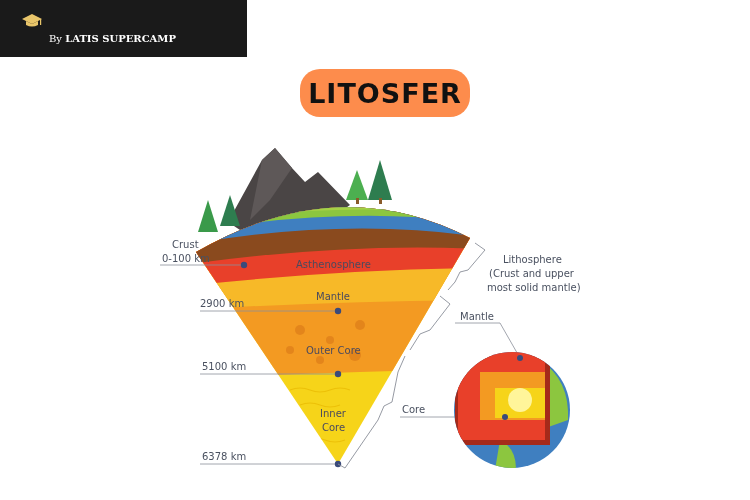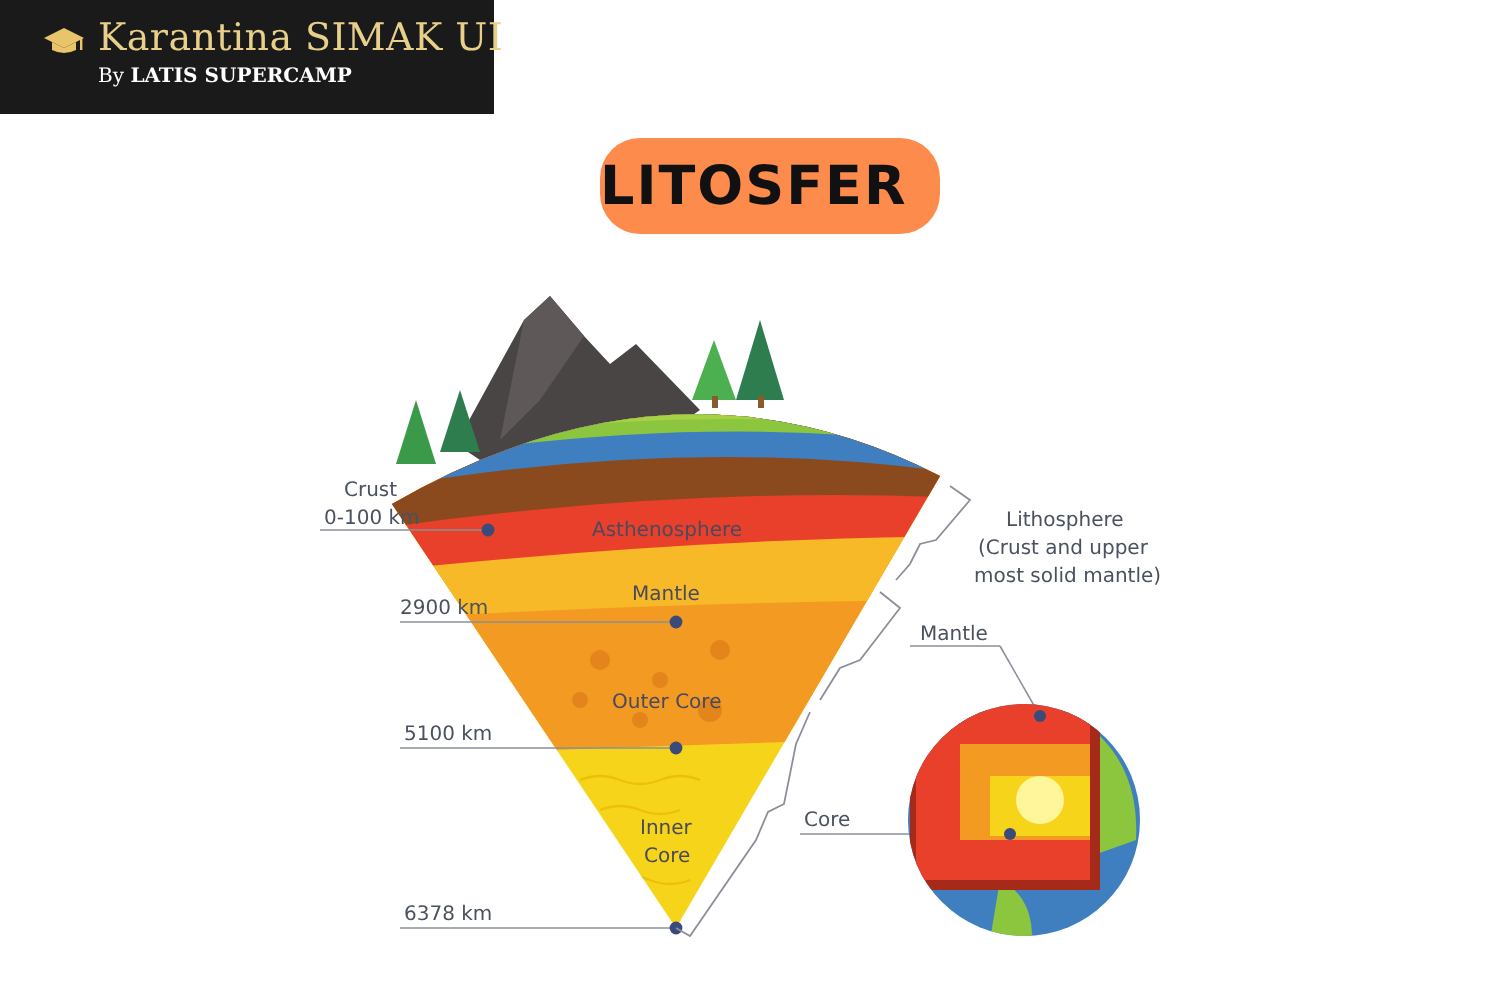--- a/index.html
+++ b/index.html
@@ -2,36 +2,35 @@
 <html><head>
 <meta charset="utf-8">
 <style>
   html, body { margin:0; padding:0; }
   body { width:750px; height:500px; background:#ffffff; position:relative; overflow:hidden; font-family:"DejaVu Sans", sans-serif; }
   .brand { position:absolute; left:0; top:0; width:247px; height:57px; background:#1a1a1a; }
   .brand-title { position:absolute; left:49px; top:8px; font-family:"DejaVu Serif", serif; font-size:19px; color:#e8d08a; letter-spacing:0.2px; white-space:nowrap; }
   .brand-icon { position:absolute; left:22px; top:13px; width:20px; height:16px; }
   .brand-sub { position:absolute; left:49px; top:33px; font-family:"DejaVu Serif", serif; font-size:10px; color:#ffffff; white-space:nowrap; }
   .brand-sub b { font-weight:bold; }
-  .badge { position:absolute; left:300px; top:69px; width:170px; height:48px; background:#fd8c4c; border-radius:20px; display:flex; align-items:center; }
+  .badge { position:absolute; left:300px; top:69px; width:170px; height:48px; background:#fd8c4c; border-radius:20px; display:flex; align-items:center; justify-content:center; }
   .badge span { font-family:"DejaVu Sans", sans-serif; font-weight:bold; font-size:27px; color:#111; letter-spacing:1px; }
   svg.diagram { position:absolute; left:0; top:0; }
   .lbl { font-family:"DejaVu Sans", sans-serif; fill:#4a5160; font-size:10px; }
   .lbl-in { font-family:"DejaVu Sans", sans-serif; fill:#4a4a5e; font-size:10px; }
 </style>
 </head>
 <body>
 
 <div class="brand">
   <svg class="brand-icon" viewBox="0 0 20 16">
     <polygon points="10,1 20,6 10,11 0,6" fill="#e8c56a"></polygon>
     <path d="M4 8 L4 12 Q10 15 16 12 L16 8 L10 11 Z" fill="#e8c56a"></path>
     <rect x="18" y="6" width="1.2" height="6" fill="#e8c56a"></rect>
   </svg>
-  <div class="brand-title">Karantina SIMAK UI</div>
   <div class="brand-sub"><span>By</span> <b>LATIS SUPERCAMP</b></div>
 </div>
 
 <div class="badge">
   <span>LITOSFER</span>
 </div>
 
 <svg class="diagram" width="750" height="500" viewBox="0 0 750 500">
   <defs>
     <clipPath id="cone">

